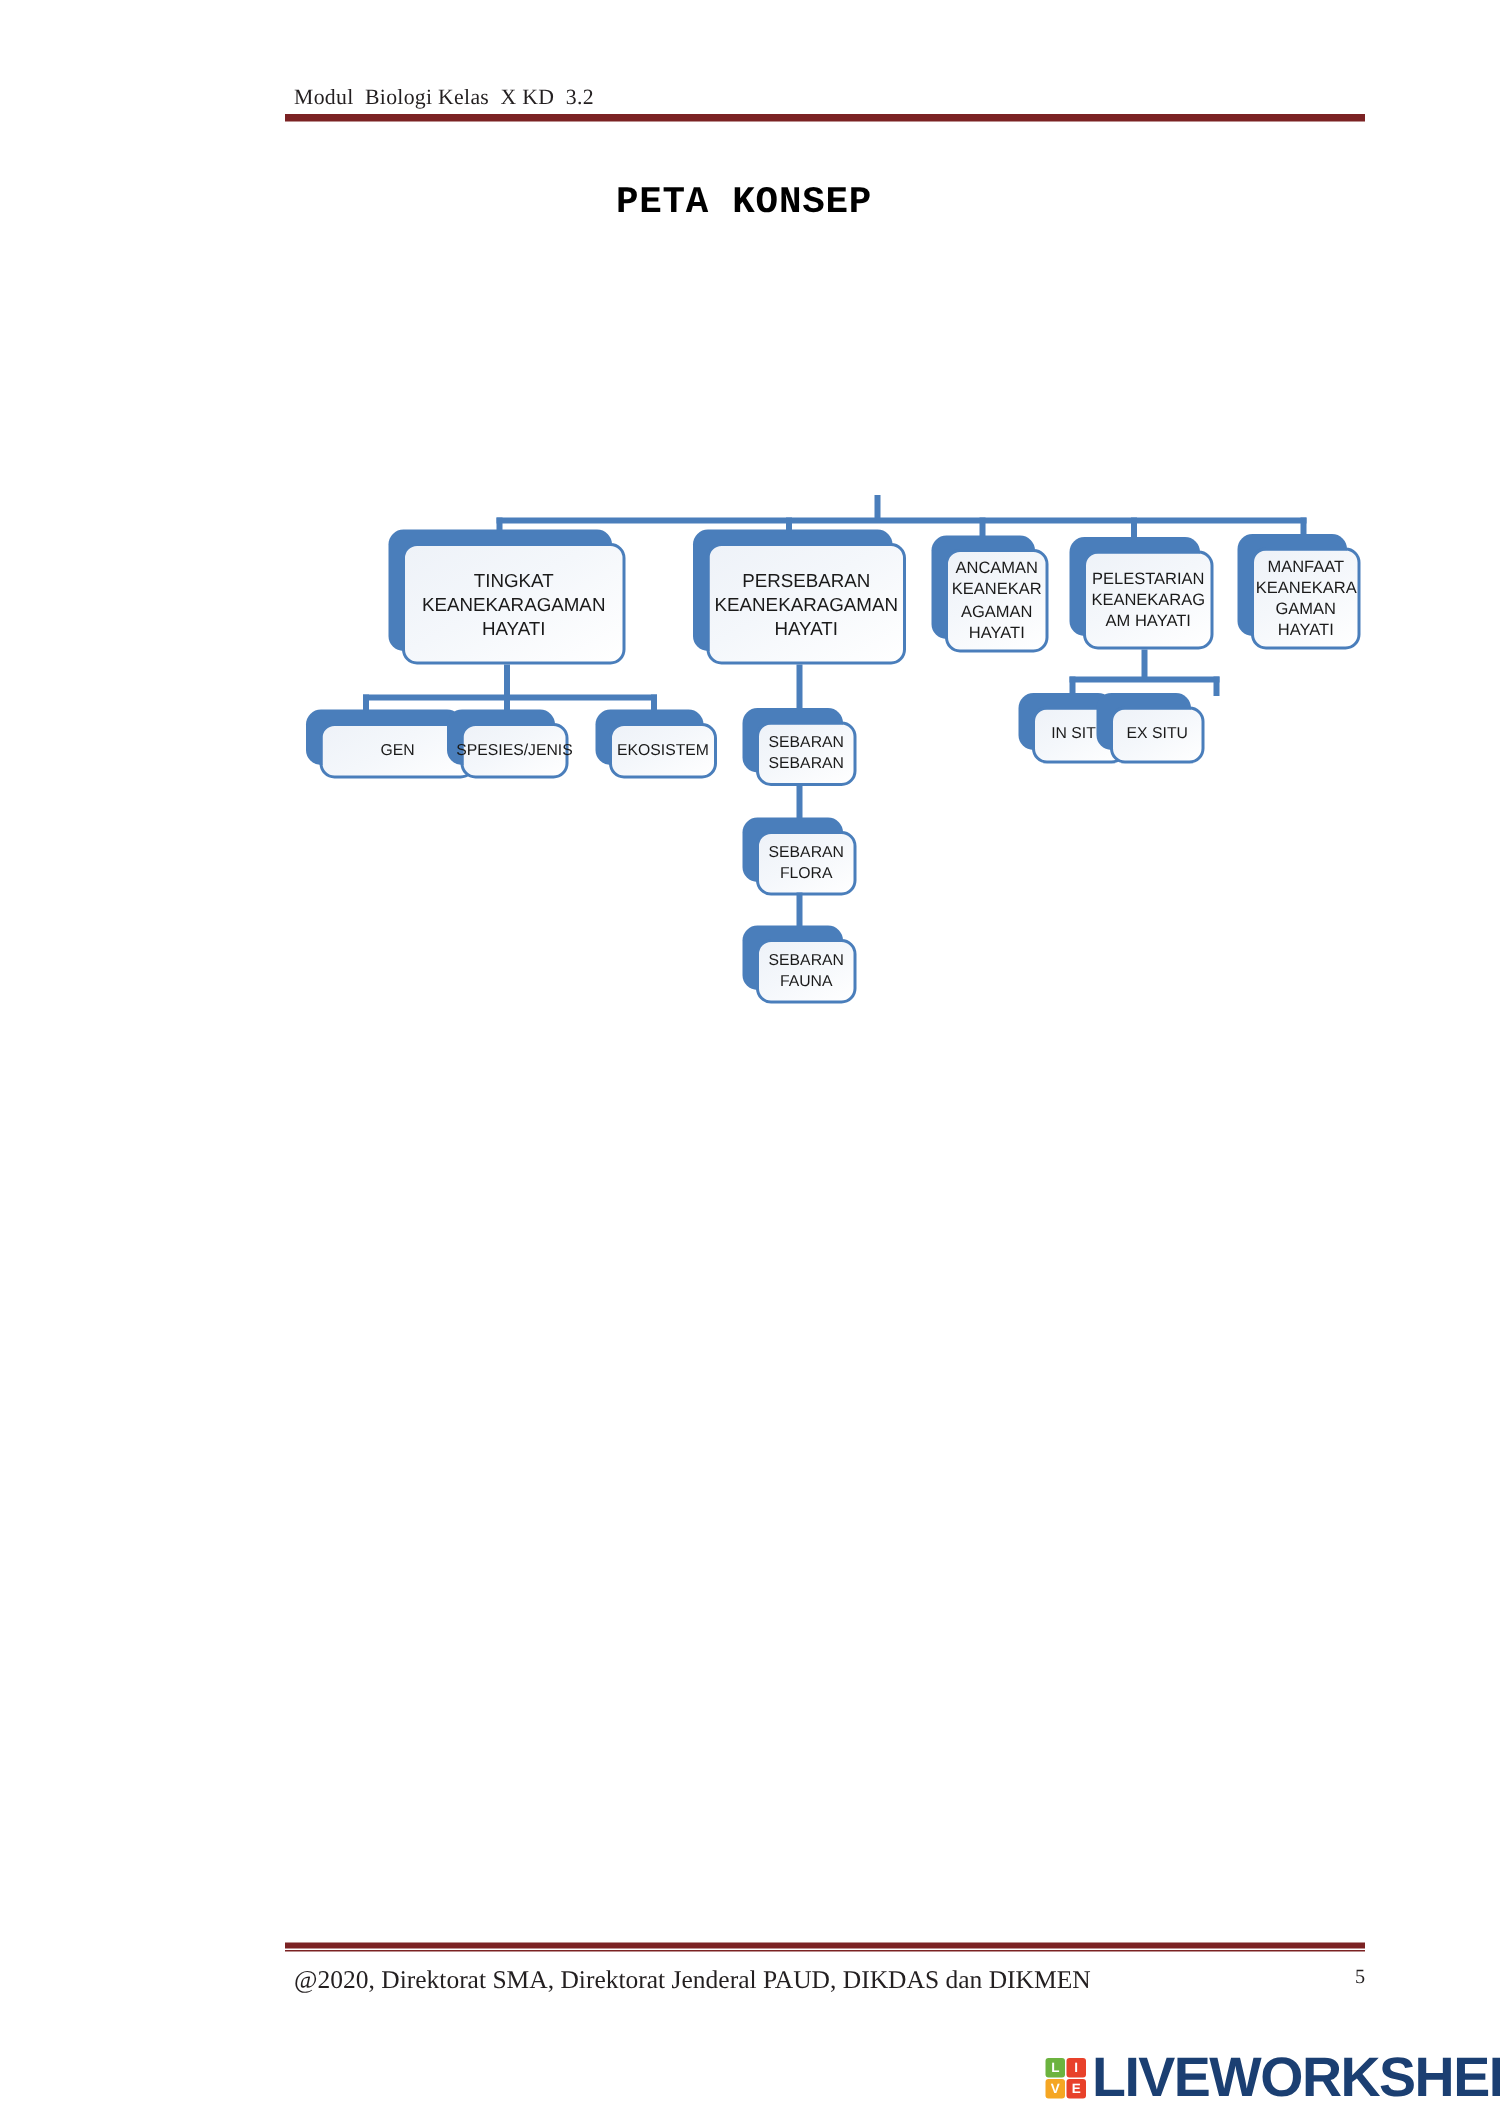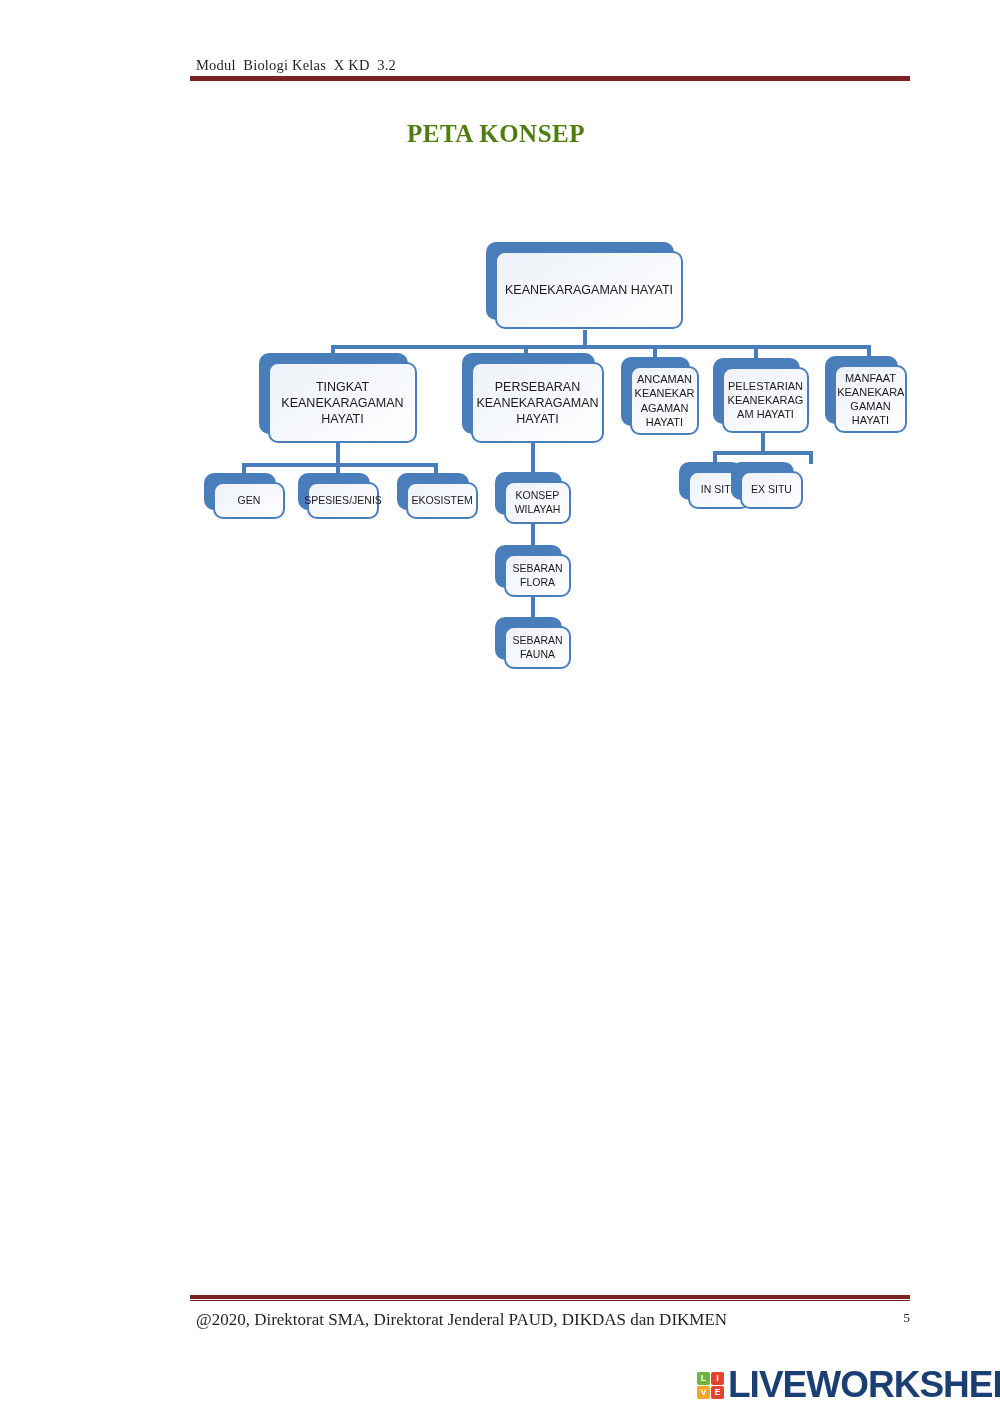--- a/index.html
+++ b/index.html
@@ -53,24 +53,24 @@
     background: #7b2223;
   }
 
   
   #page-title {
     position: absolute;
     left: 0;
     top: 120px;
     width: 912px;
     text-align: center;
-    font-family: Liberation Serif, serif;
+    font-family: Liberation Mono, monospace;
     font-weight: bold;
     font-size: 25px;
-    color: #4d7c0f;
+    color: #000000;
     letter-spacing: 0.5px;
   }
 
   
   #diagram {
     position: absolute;
     left: 0;
     top: 0;
     width: 1000px;
     height: 760px;
@@ -221,24 +221,20 @@
 
     <div class="conn" style="left:491px; top:443px; width:4px; height:32px;"></div>
     <div class="conn" style="left:491px; top:521px; width:4px; height:28px;"></div>
     <div class="conn" style="left:491px; top:593px; width:4px; height:28px;"></div>
 
     <div class="conn" style="left:721px; top:433px; width:4px; height:20px;"></div>
     <div class="conn" style="left:673px; top:451px; width:100px; height:4px;"></div>
     <div class="conn" style="left:673px; top:451px; width:4px; height:13px;"></div>
     <div class="conn" style="left:769px; top:451px; width:4px; height:13px;"></div>
 
-    <div class="node big" style="left:446px; top:242px; width:188px; height:78px;">
-      <div class="plate-back"></div>
-      <div class="plate-front">KEANEKARAGAMAN HAYATI</div>
-    </div>
 
     <div class="node big" style="left:219px; top:353px; width:149px; height:81px;">
       <div class="plate-back"></div>
       <div class="plate-front">TINGKAT KEANEKARAGAMAN HAYATI</div>
     </div>
 
     <div class="node big" style="left:422px; top:353px; width:133px; height:81px;">
       <div class="plate-back"></div>
       <div class="plate-front">PERSEBARAN KEANEKARAGAMAN HAYATI</div>
     </div>
@@ -251,38 +247,38 @@
     <div class="node small" style="left:673px; top:358px; width:87px; height:66px;">
       <div class="plate-back"></div>
       <div class="plate-front">PELESTARIAN KEANEKARAG AM HAYATI</div>
     </div>
 
     <div class="node small" style="left:785px; top:356px; width:73px; height:68px;">
       <div class="plate-back"></div>
       <div class="plate-front">MANFAAT KEANEKARA GAMAN HAYATI</div>
     </div>
 
-    <div class="node tiny" style="left:164px; top:473px; width:72px; height:37px;">
+    <div class="node tiny" style="left:164px; top:473px; width:72px; height:37px;padding-left:32px;">
       <div class="plate-back"></div>
       <div class="plate-front">GEN</div>
     </div>
 
     <div class="node tiny" style="left:258px; top:473px; width:72px; height:37px;">
       <div class="plate-back"></div>
       <div class="plate-front">SPESIES/JENIS</div>
     </div>
 
     <div class="node tiny" style="left:357px; top:473px; width:72px; height:37px;">
       <div class="plate-back"></div>
       <div class="plate-front">EKOSISTEM</div>
     </div>
 
     <div class="node tiny" style="left:455px; top:472px; width:67px; height:43px;">
       <div class="plate-back"></div>
-      <div class="plate-front">KONSEP WILAYAH</div>
+      <div class="plate-front">SEBARAN SEBARAN</div>
     </div>
 
     <div class="node tiny" style="left:455px; top:545px; width:67px; height:43px;text-decoration:underline;">
       <div class="plate-back"></div>
       <div class="plate-front">SEBARAN FLORA</div>
     </div>
 
     <div class="node tiny" style="left:455px; top:617px; width:67px; height:43px;">
       <div class="plate-back"></div>
       <div class="plate-front">SEBARAN FAUNA</div>

